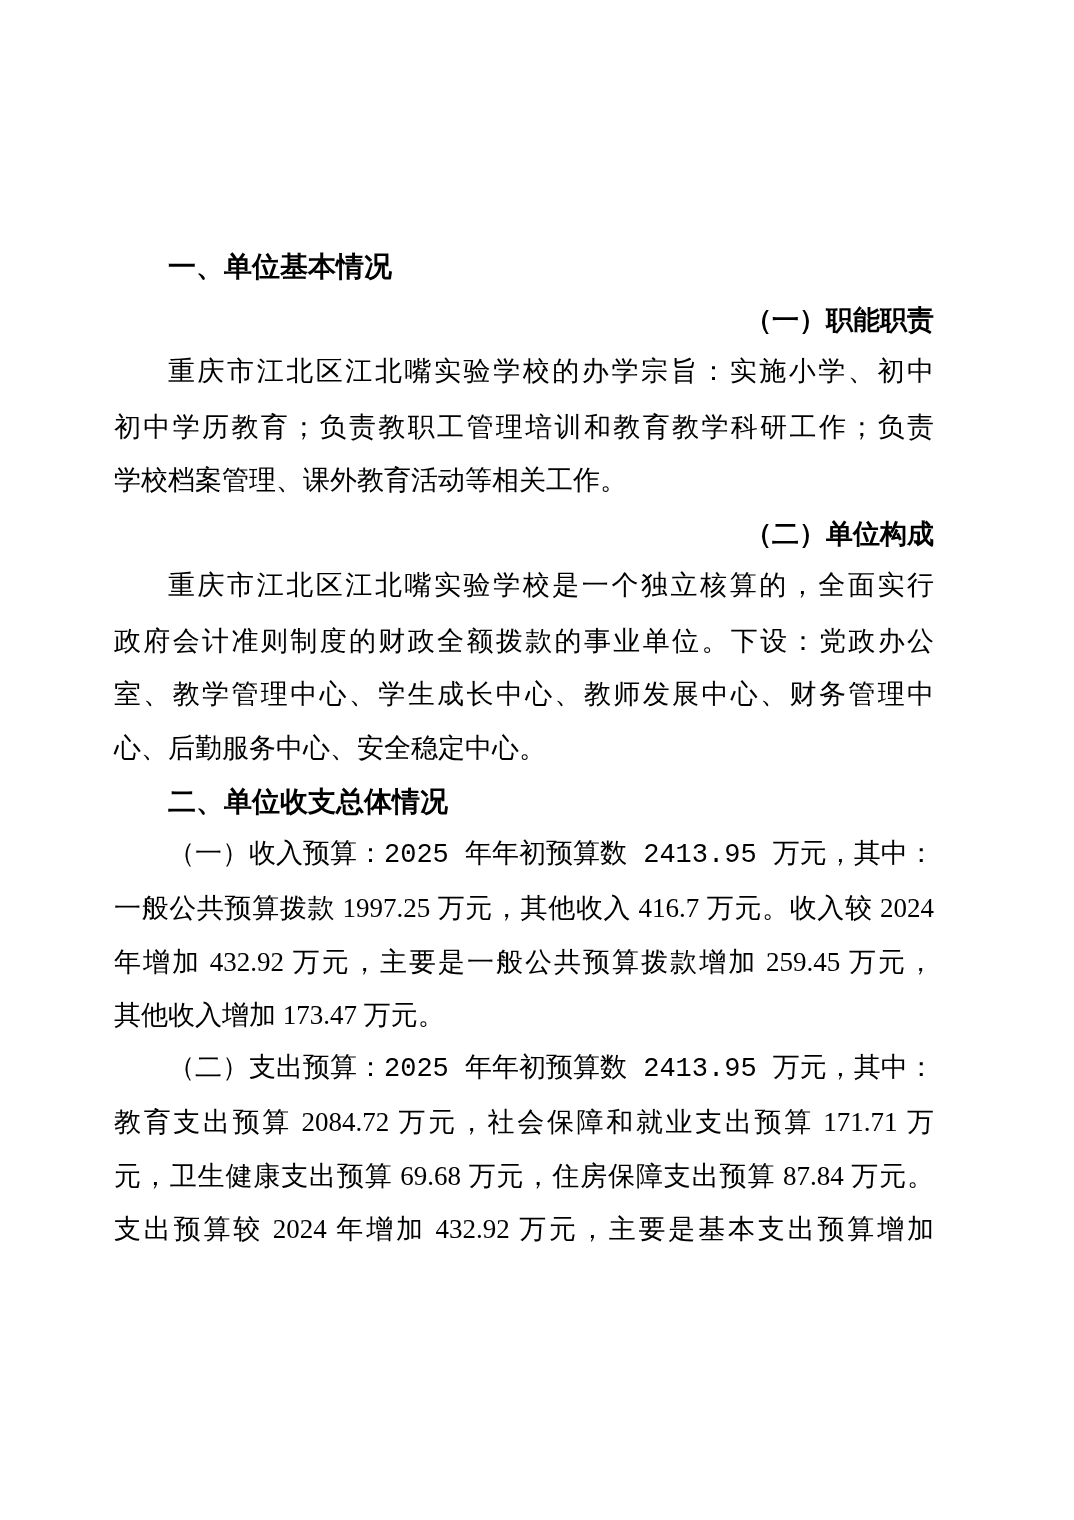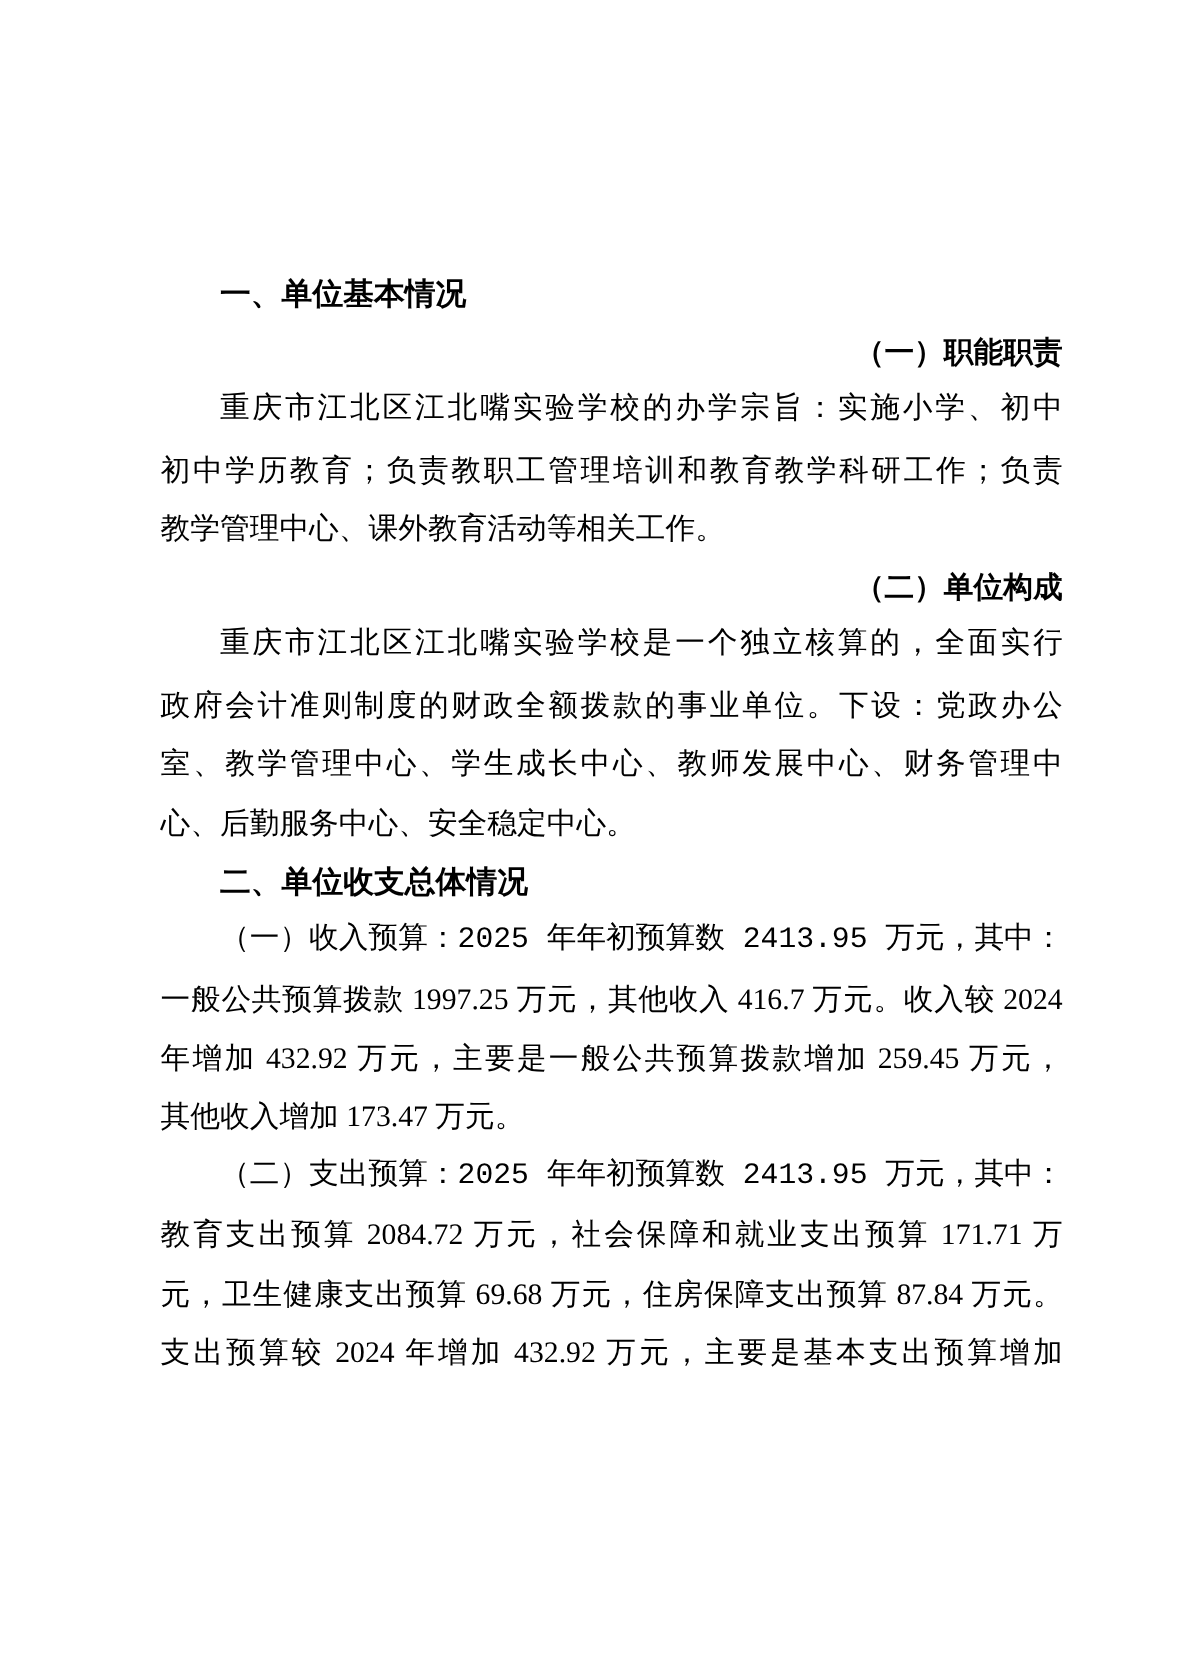--- a/index.html
+++ b/index.html
@@ -9,21 +9,21 @@
   body {
     width: 1074px;
     height: 1520px;
     background: #ffffff;
     overflow: hidden;
     position: relative;
     color: #000000;
   }
   .doc {
     position: absolute;
-    left: 146px;
+    left: 114px;
     top: 240px;
     width: 820px;
     font-family: "Liberation Serif", serif;
     font-size: 27px;
     color: #000000;
   }
   .line {
     height: 53.5px;
     line-height: 53.5px;
     white-space: nowrap;
@@ -56,21 +56,21 @@
 <body>
 
 <div class="doc">
 
   <div class="line h1">一、单位基本情况</div>
 
   <div class="line h2">（一）职能职责</div>
 
   <div class="line first just">重庆市江北区江北嘴实验学校的办学宗旨：实施小学、初中</div>
   <div class="line just">初中学历教育；负责教职工管理培训和教育教学科研工作；负责</div>
-  <div class="line">教学管理中心、课外教育活动等相关工作。</div>
+  <div class="line">学校档案管理、课外教育活动等相关工作。</div>
 
   <div class="line h2">（二）单位构成</div>
 
   <div class="line first just">重庆市江北区江北嘴实验学校是一个独立核算的，全面实行</div>
   <div class="line just">政府会计准则制度的财政全额拨款的事业单位。下设：党政办公</div>
   <div class="line just">室、教学管理中心、学生成长中心、教师发展中心、财务管理中</div>
   <div class="line">心、后勤服务中心、安全稳定中心。</div>
 
   <div class="line h1">二、单位收支总体情况</div>
 

